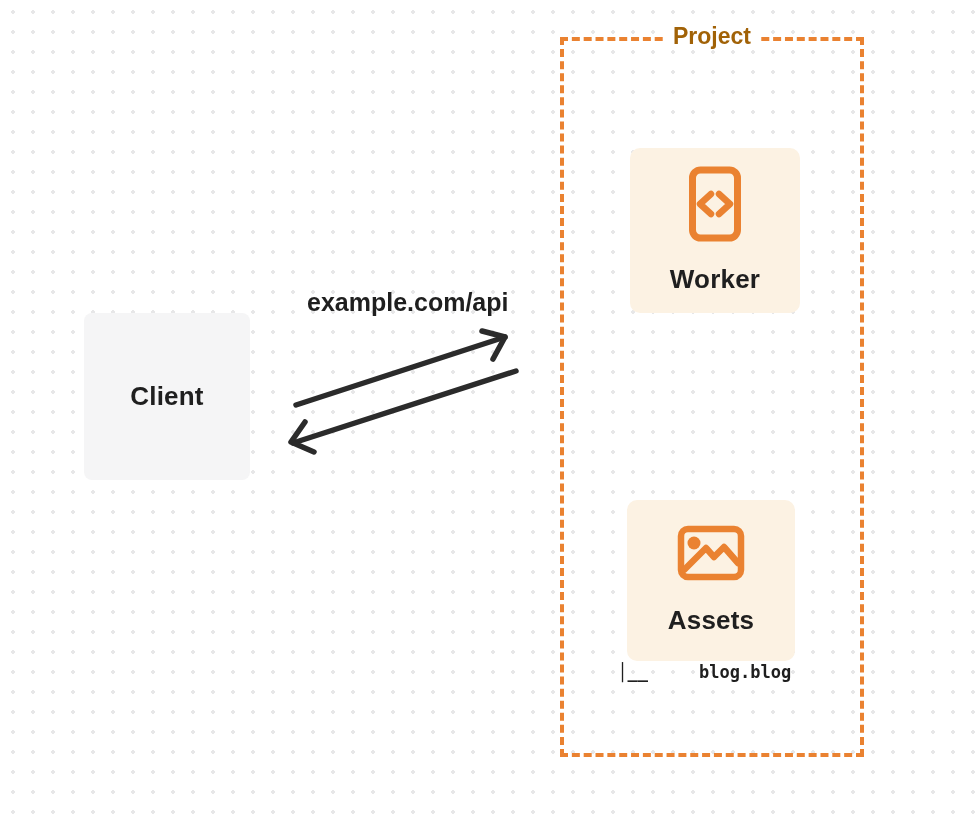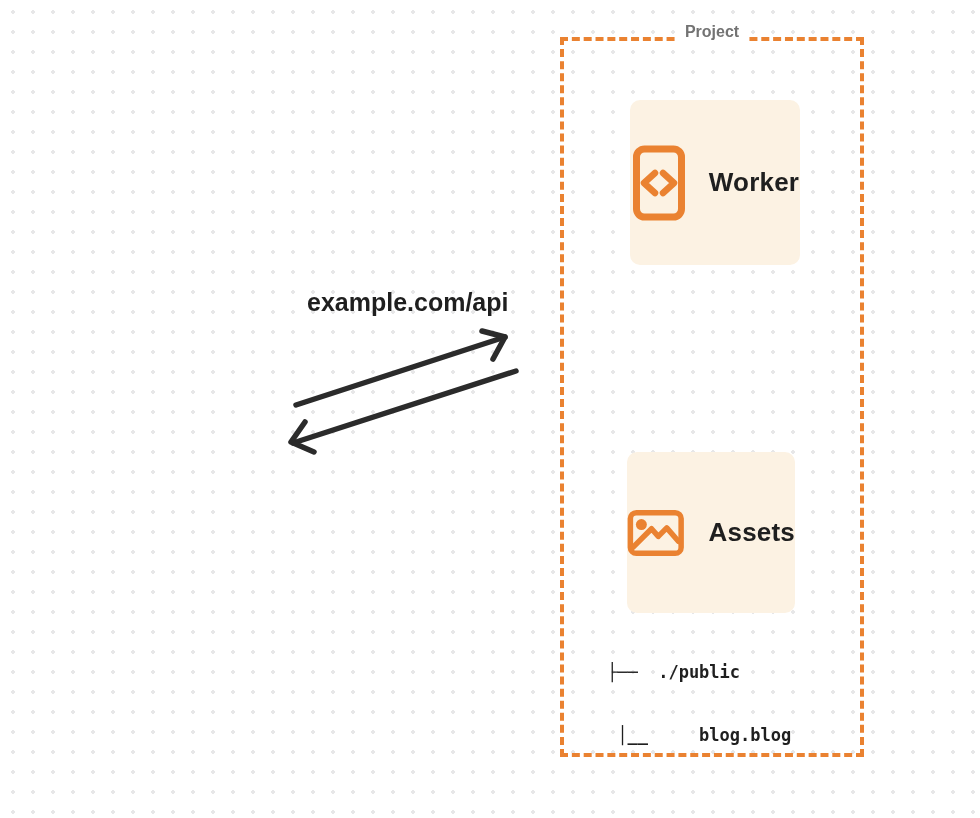--- a/index.html
+++ b/index.html
@@ -22,41 +22,44 @@
     font-size:25px; font-weight:700; color:#1f1f1f;
   }
   .arrows-svg { position:absolute; left:0; top:0; pointer-events:none; }
   .project-box {
     position:absolute; left:560px; top:37px; width:304px; height:720px;
     border:4px dashed #ea8231;
   }
   .project-label {
     position:absolute; top:-18px; left:50%; transform:translateX(-50%);
     background:#ffffff; padding:0 9px; white-space:nowrap;
-    font-size:16px; font-weight:700; color:#737373;
+    font-size:23px; font-weight:700; color:#a16207;
   }
   .card {
     position:absolute; background:#fcf2e3; border-radius:10px;
-    display:flex; flex-direction:row; align-items:center; justify-content:center;
+    display:flex; flex-direction:column; align-items:center; justify-content:center;margin-top:48px;
   }
   .card-worker { left:630px; top:100px; width:170px; height:165px; gap:22px; }
-  .card-assets { left:627px; top:452px; width:168px; height:161px; gap:24px;justify-content:flex-end; }
+  .card-assets { left:627px; top:452px; width:168px; height:161px; gap:24px; }
   .file-tree {
     position:absolute; left:607px; top:620px;
     font-family:"DejaVu Sans Mono", monospace;
     font-size:17px; line-height:21px; font-weight:600;
     color:#1f1f1f; white-space:pre;
   }
   .file-tree span { display:block; }
 </style>
 </head>
 <body>
 
 <div class="canvas">
 
+  <div class="client-box">
+    <span class="node-label">Client</span>
+  </div>
 
   <div class="request-label">example.com/api</div>
 
   <svg class="arrows-svg" width="980" height="818" viewBox="0 0 980 818" fill="none" stroke="#2b2b2b" stroke-width="5.5" stroke-linecap="round" stroke-linejoin="round">
     <g>
       <line x1="296" y1="405" x2="505" y2="337"></line>
       <polyline points="482,331 505,337 493,359"></polyline>
     </g>
     <g>
       <line x1="516" y1="371" x2="293" y2="443"></line>
@@ -80,18 +83,17 @@
   <div class="card card-assets">
     <svg width="68" height="56" viewBox="0 0 68 56" fill="none" stroke="#ea8231" stroke-width="6.5" stroke-linecap="round" stroke-linejoin="round">
       <rect x="4" y="4" width="60" height="48" rx="7"></rect>
       <circle cx="17" cy="18" r="6.5" fill="#ea8231" stroke="none"></circle>
       <path d="M 7,45 L 29,23 L 37,32 L 47,22 L 61,38"></path>
     </svg>
     <span class="node-label">Assets</span>
   </div>
 
   <div class="file-tree">
-    <span>├──  ./public</span>
     <span> │__     blog.blog</span>
     
   </div>
 
 </div>
 
 </body></html>

